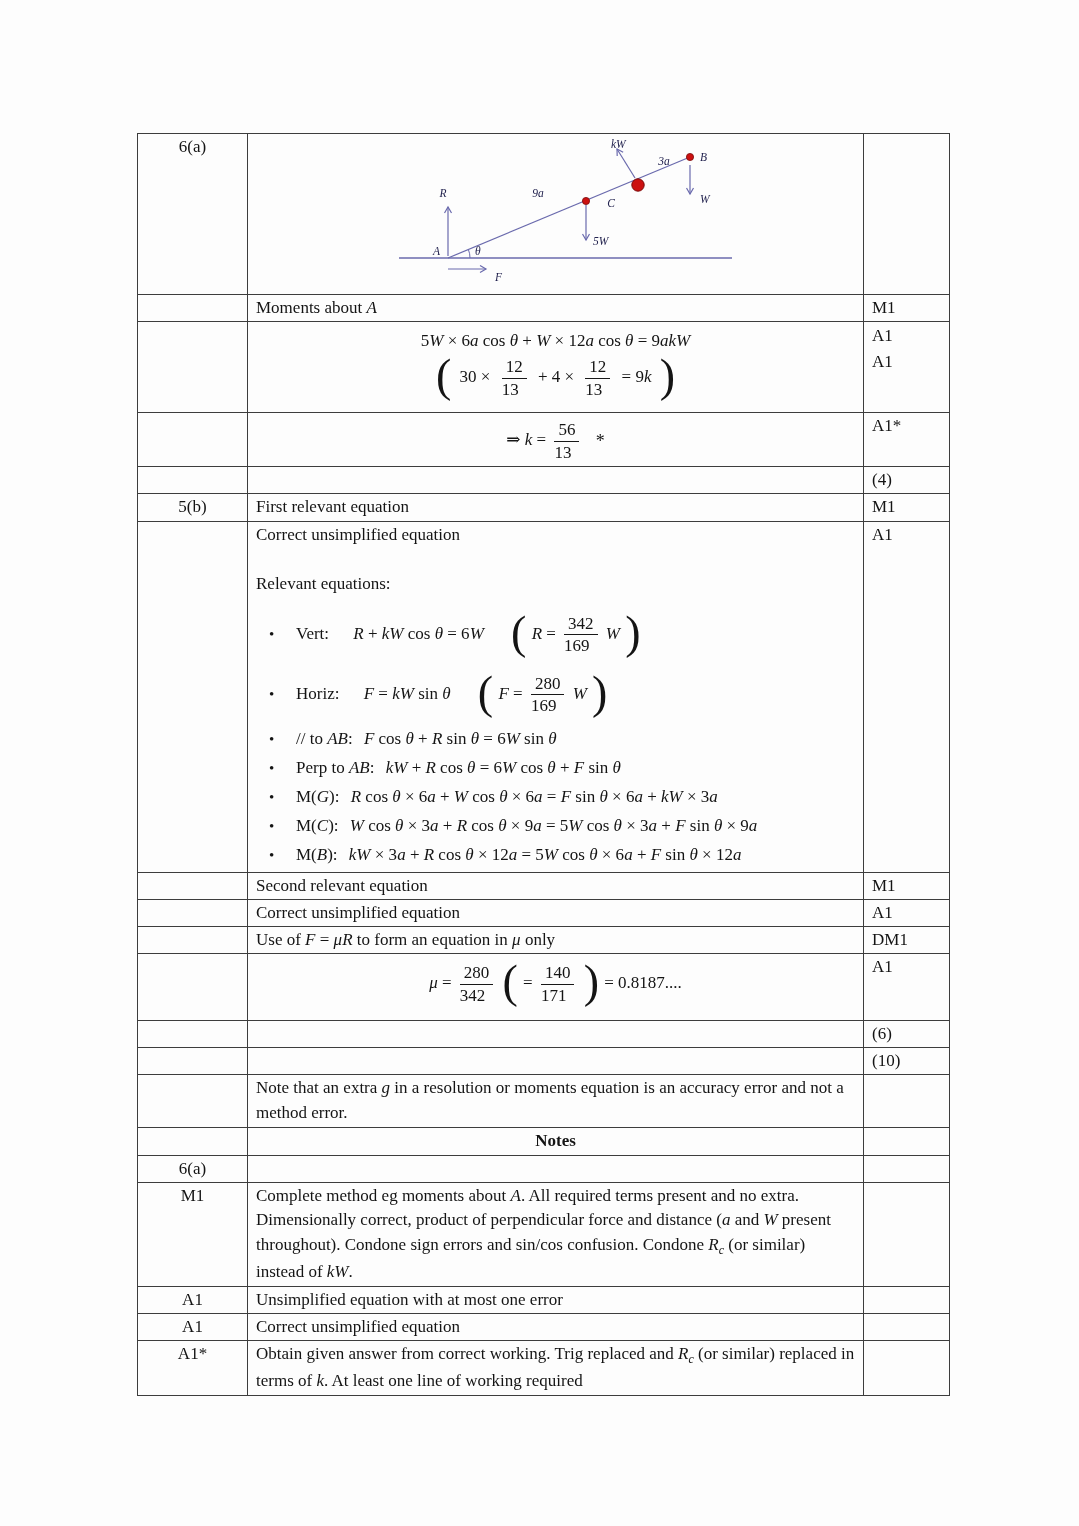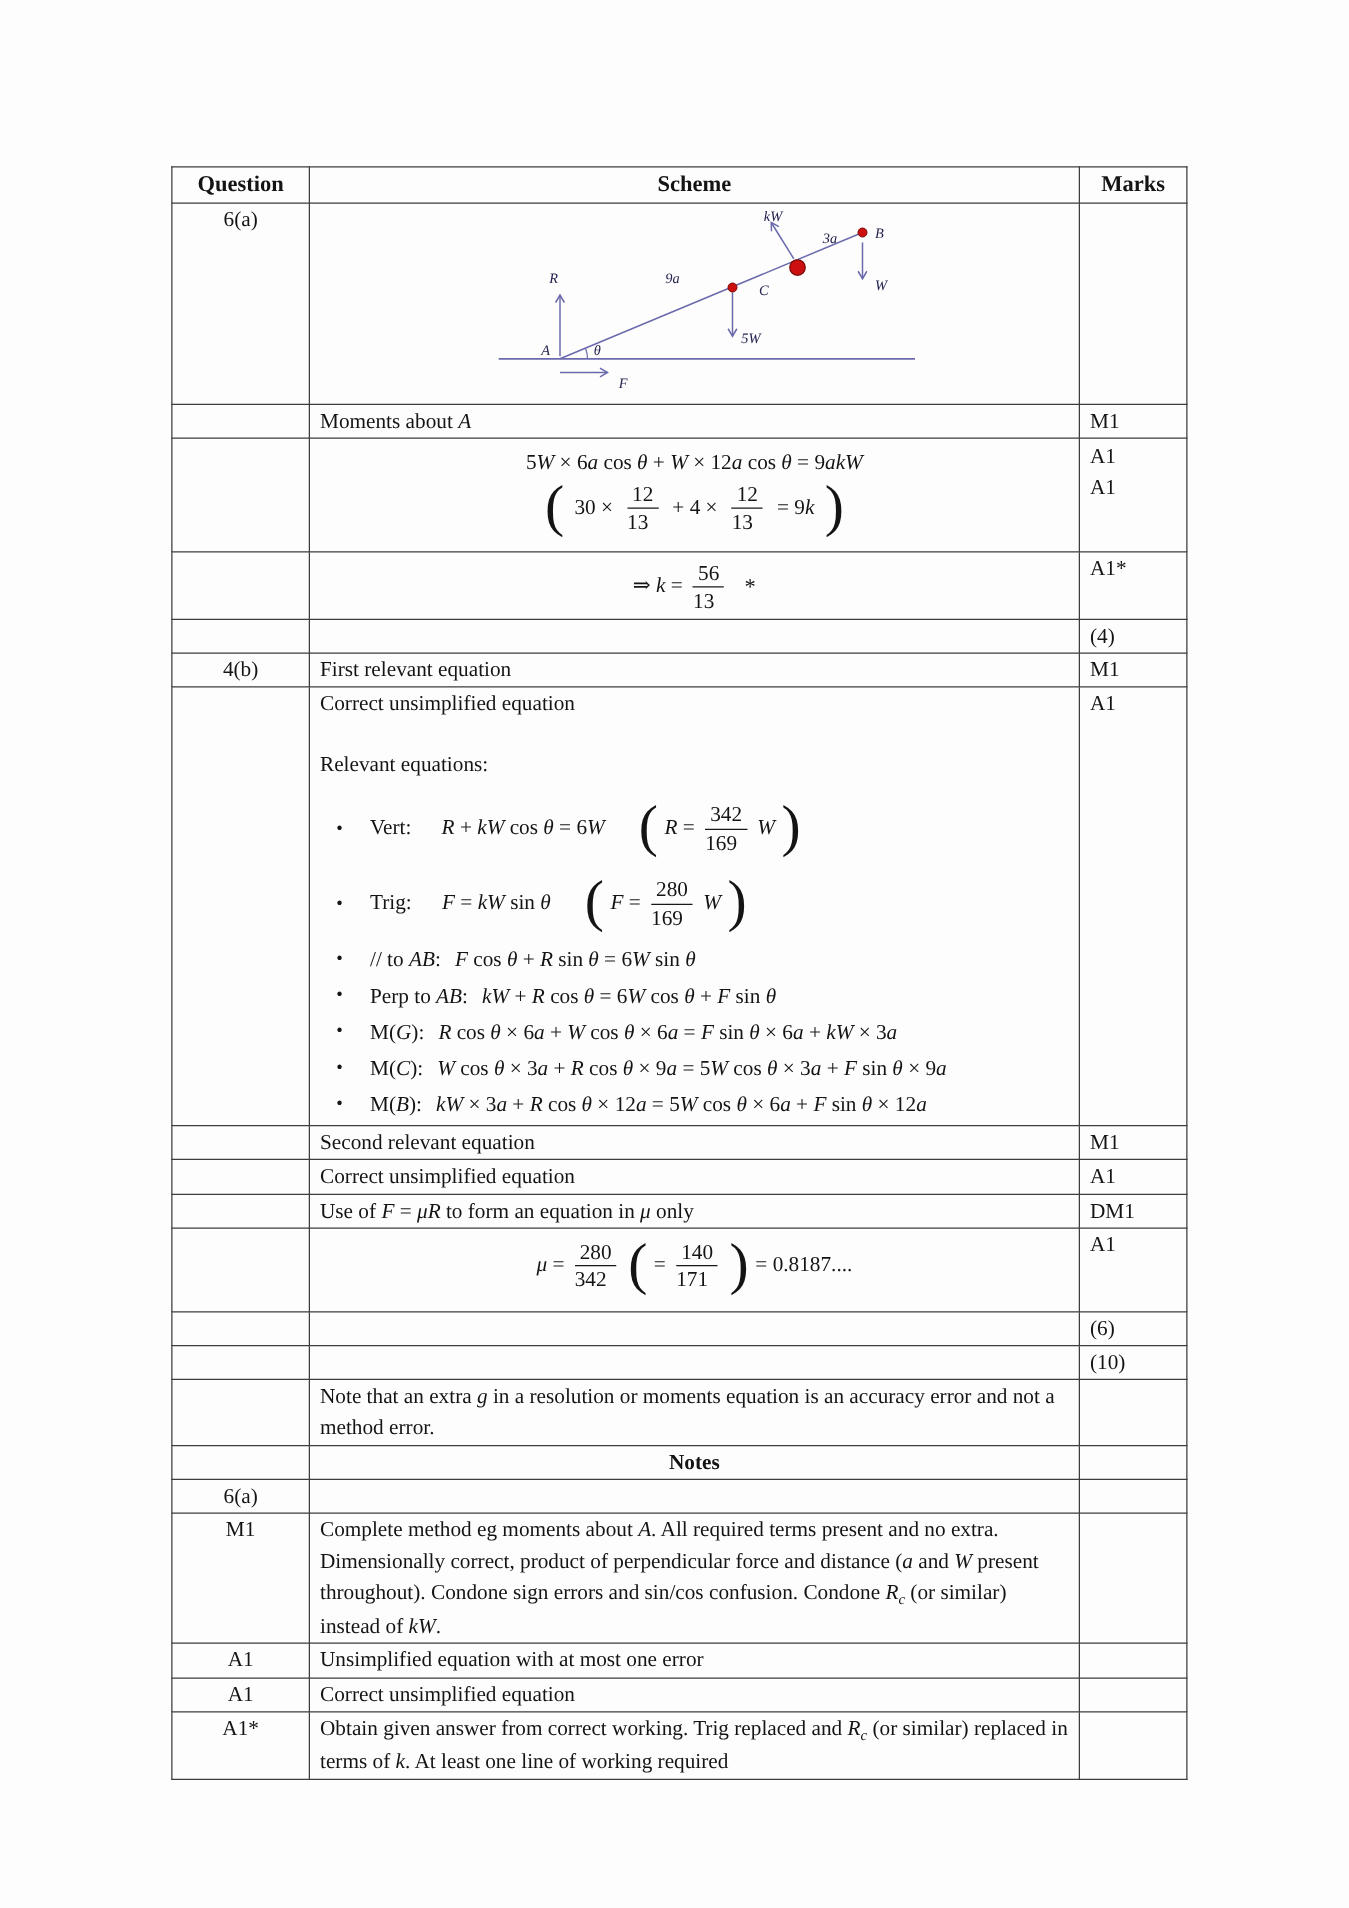--- a/index.html
+++ b/index.html
@@ -60,25 +60,20 @@
 <body>
 
 <table class="ms">
   <colgroup>
       <col class="c-q">
       <col class="c-s">
       <col class="c-m">
     </colgroup>
 
   <tbody>
-      <tr style="height:27px">
-    <th>Question</th>
-    <th>Scheme</th>
-    <th>Marks</th>
-  </tr>
 
   <tr style="height:153px">
     <td class="q">6(a)</td>
     <td class="diagram-cell">
       <svg width="614" height="151" viewBox="0 0 614 151">
         <defs>
           <marker id="arr" viewBox="0 0 9 9" refX="7" refY="4.5" markerWidth="9" markerHeight="9" markerUnits="userSpaceOnUse" orient="auto">
             <path d="M1,1 L7,4.5 L1,8" fill="none" stroke="#6a6aad" stroke-width="1.2"></path>
           </marker>
         </defs>
@@ -159,21 +154,21 @@
     <td class="m">A1*</td>
   </tr>
 
   <tr style="height:24px">
     <td class="q"></td>
     <td></td>
     <td class="m">(4)</td>
   </tr>
 
   <tr style="height:25px">
-    <td class="q">4(b)</td>
+    <td class="q">5(b)</td>
     <td>First relevant equation</td>
     <td class="m">M1</td>
   </tr>
 
   <tr style="height:338px">
     <td class="q"></td>
     <td>
       <div>Correct unsimplified equation</div>
       <div class="gapline"></div>
       <div>Relevant equations:</div>
@@ -188,21 +183,21 @@
           <span class="mf"><i>R</i> =</span>
           <span class="frac"><span class="num">342</span><span class="den">169</span></span>
           <span class="mf"><i>W</i></span>
           <span class="bp">)</span>
         </span>
       </div>
 
       <div class="brow tall">
         <span class="bdot">•</span>
         <span>
-          <span class="blabel">Trig:</span>
+          <span class="blabel">Horiz:</span>
           <span class="mf beq"><i>F</i> = <i>kW</i> sin <i>θ</i></span>
           <span class="bp">(</span>
           <span class="mf"><i>F</i> =</span>
           <span class="frac"><span class="num">280</span><span class="den">169</span></span>
           <span class="mf"><i>W</i></span>
           <span class="bp">)</span>
         </span>
       </div>
 
       <div class="brow">

